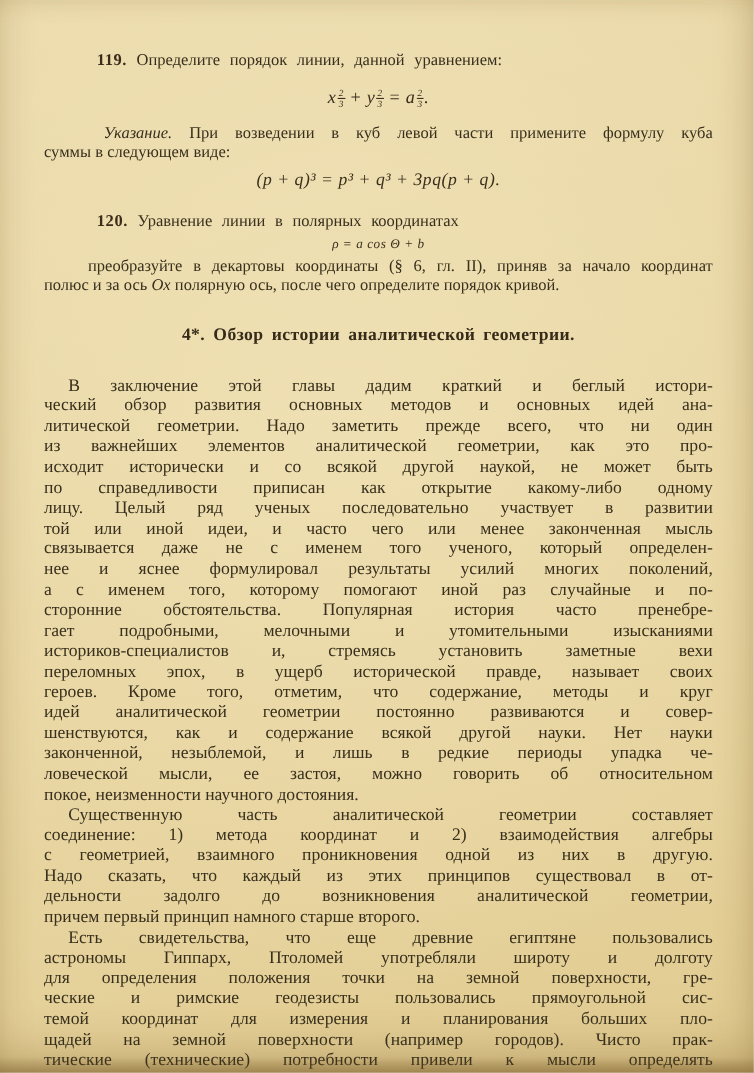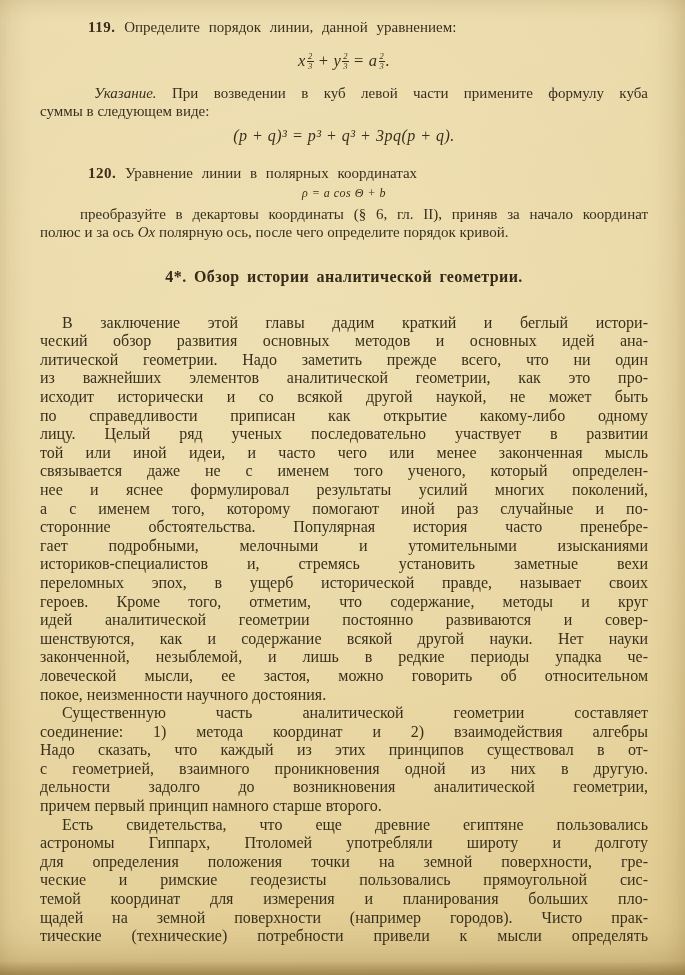--- a/index.html
+++ b/index.html
@@ -22,21 +22,21 @@
     color: #38301d;
   }
   .page::after {
     content: "";
     position: absolute; left: 0; right: 0; bottom: 0; height: 14px;
     background: linear-gradient(to bottom, rgba(121,92,38,0) 0%, rgba(111,83,32,0.40) 100%);
     pointer-events: none;
   }
   .content {
     position: relative;
-    padding: 12px 37px 0 40px; 
+    padding: 40px 37px 0 40px; 
   }
 
   
   .prob { font-size: 15px; line-height: 18px; margin: 0; }
   .prob-first { text-indent: 48px; word-spacing: 5px; margin-top: 6px; }
   .prob-num { font-weight: bold; letter-spacing: 0.5px; color: #3d2c1a; }
   .hint-line { font-size: 15px; line-height: 18px; margin: 0; }
   .just { text-align: justify; text-align-last: justify; margin-left: 40px; }
   .hint-first { text-indent: 14px; }
   .hint-label { font-style: italic; }
@@ -127,22 +127,22 @@
       <div class="ln">идей аналитической геометрии постоянно развиваются и совер-</div>
       <div class="ln">шенствуются, как и содержание всякой другой науки. Нет науки</div>
       <div class="ln">законченной, незыблемой, и лишь в редкие периоды упадка че-</div>
       <div class="ln">ловеческой мысли, ее застоя, можно говорить об относительном</div>
       <div class="ln ln-last">покое, неизменности научного достояния.</div>
     </div>
 
     <div class="para">
       <div class="ln ln-first">Существенную часть аналитической геометрии составляет</div>
       <div class="ln">соединение: 1) метода координат и 2) взаимодействия алгебры</div>
+      <div class="ln">с геометрией, взаимного проникновения одной из них в другую.</div>
       <div class="ln">Надо сказать, что каждый из этих принципов существовал в от-</div>
-      <div class="ln">с геометрией, взаимного проникновения одной из них в другую.</div>
       <div class="ln">дельности задолго до возникновения аналитической геометрии,</div>
       <div class="ln ln-last">причем первый принцип намного старше второго.</div>
     </div>
 
     <div class="para">
       <div class="ln ln-first">Есть свидетельства, что еще древние египтяне пользовались</div>
       <div class="ln">астрономы Гиппарх, Птоломей употребляли широту и долготу</div>
       <div class="ln">для определения положения точки на земной поверхности, гре-</div>
       <div class="ln">ческие и римские геодезисты пользовались прямоугольной сис-</div>
       <div class="ln">темой координат для измерения и планирования больших пло-</div>

